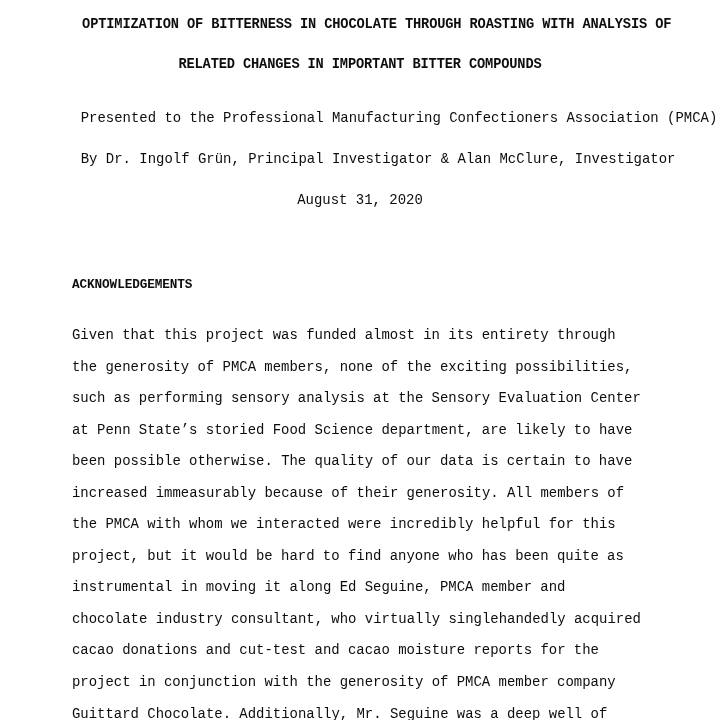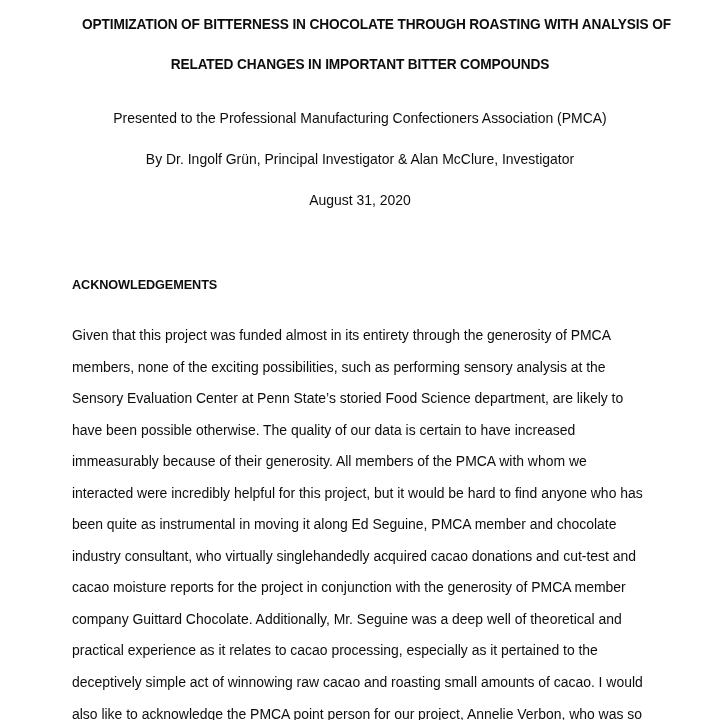--- a/index.html
+++ b/index.html
@@ -15,20 +15,21 @@
     color: #0d0d0d;
     -webkit-font-smoothing: antialiased;
   }
 
   .page {
     position: relative;
     width: 720px;
     height: 720px;
     background: #ffffff;
     box-sizing: border-box;
+    font-family: Liberation Mono, monospace;
   }
 
   .content {
     position: absolute;
     left: 72px;
     top: 0;
     width: 576px;
   }
 
   

